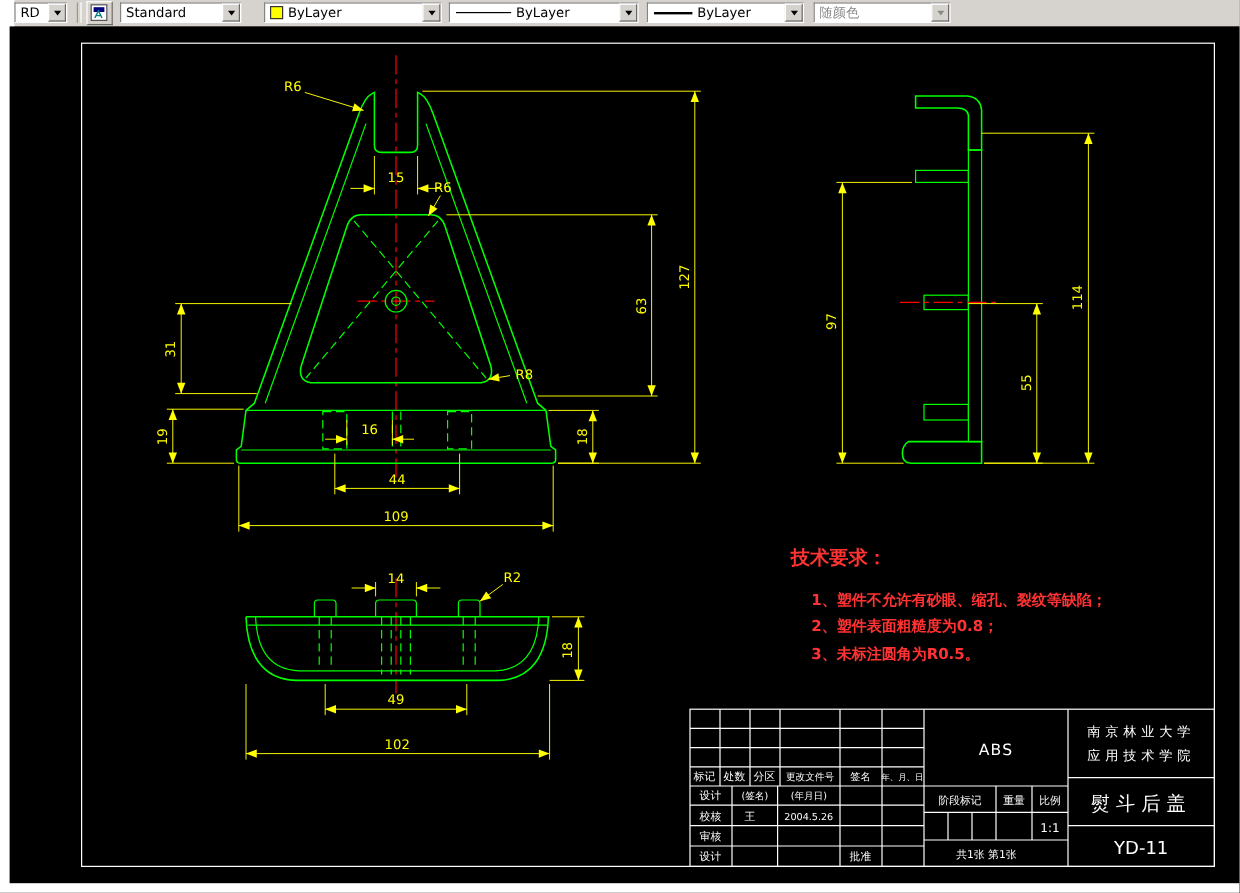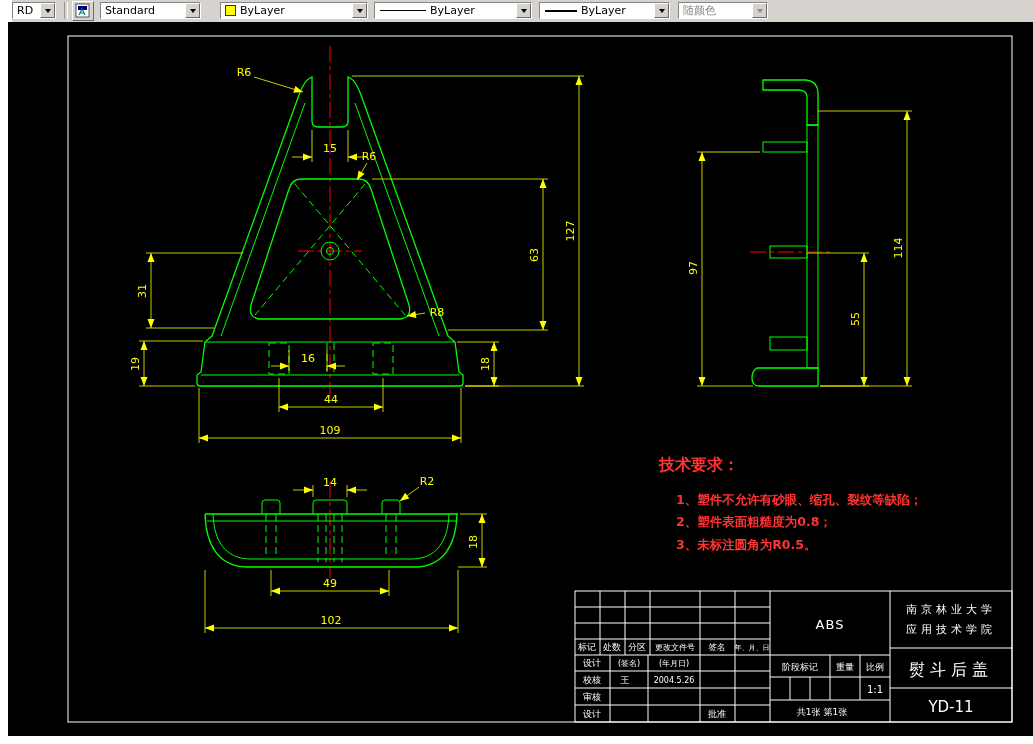--- a/index.html
+++ b/index.html
@@ -94,21 +94,21 @@
   </div>
 
   <div class="combo" style="left:527px;width:131px;">
     <span class="lw-glyph"></span>
     <span class="ctext">ByLayer</span>
     <span class="carrow">
         <i class="tri"></i>
       </span>
   </div>
 
-  <div class="combo disabled" style="left:666px;width:90px;">
+  <div class="combo disabled" style="left:666px;width:114px;">
     <span class="ctext">随颜色</span>
     <span class="carrow">
         <i class="tri"></i>
       </span>
   </div>
 </div>
 
 <div class="canvas">
 <svg width="1025" height="714" viewBox="8 22 1025 714">
   <defs>

